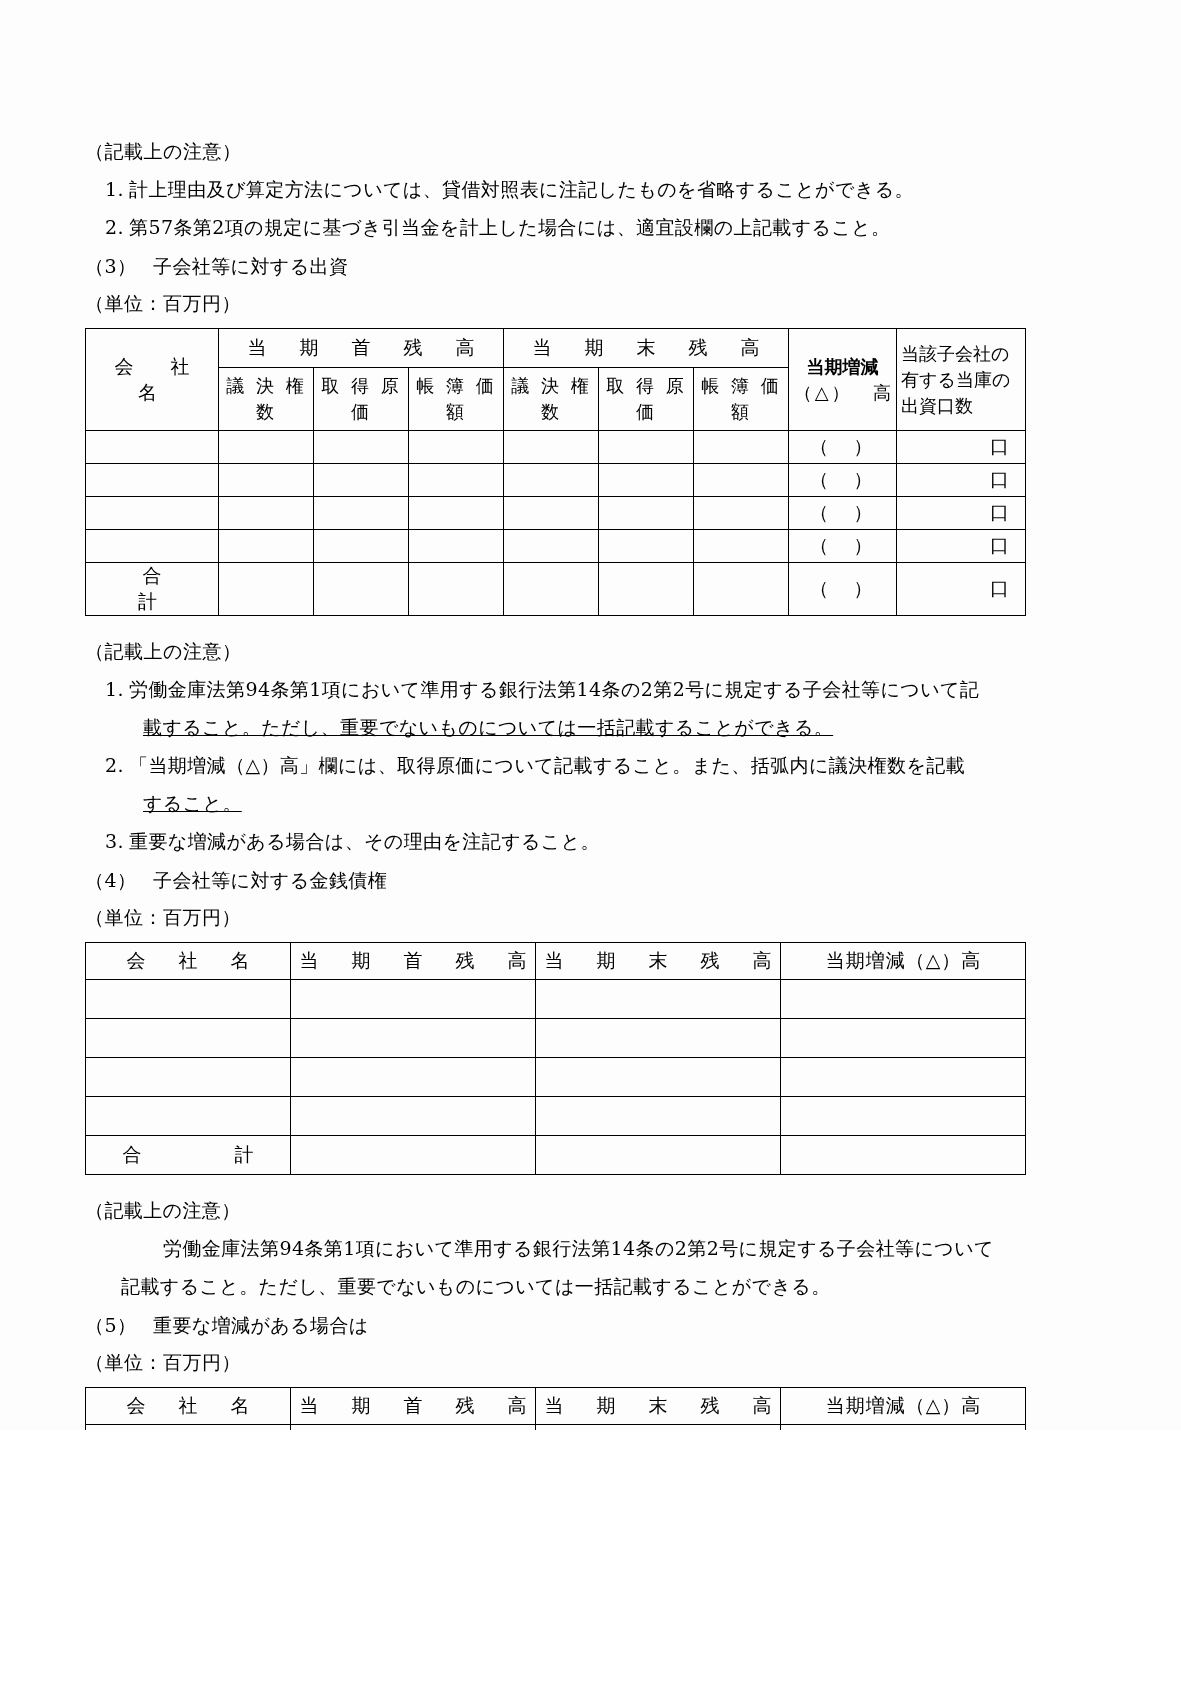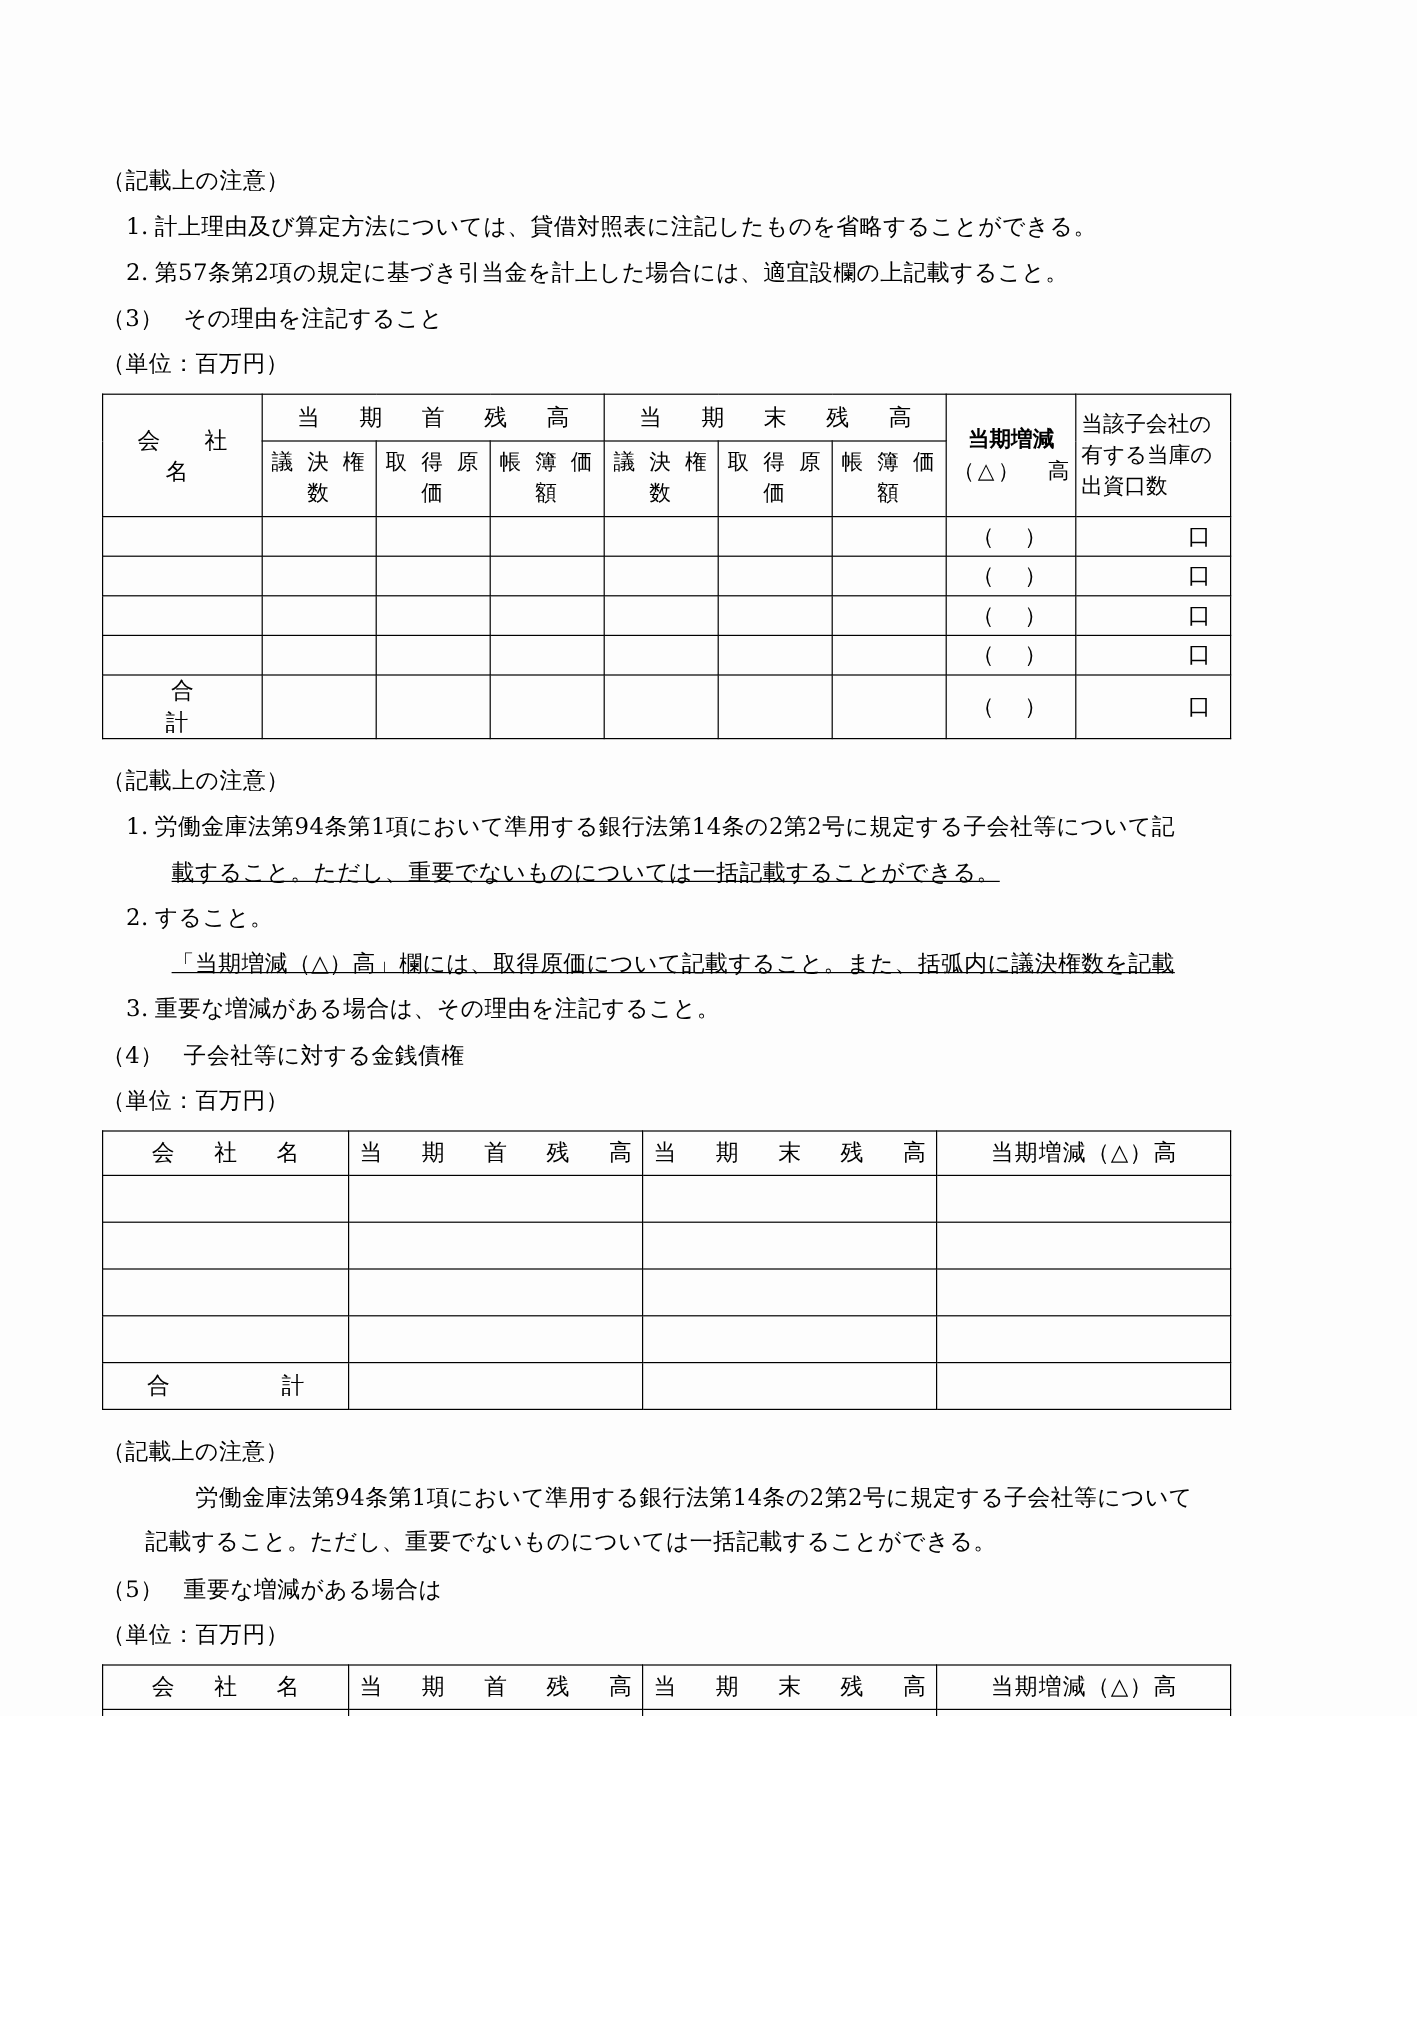--- a/index.html
+++ b/index.html
@@ -63,21 +63,21 @@
   .note-plain {
     font-size: 19px;
     line-height: 38px;
     letter-spacing: 0.4px;
   }
   .note-plain .ln {
     display: block;
     white-space: nowrap;
   }
   .note-plain .ln.indent1 { padding-left: 78px; }
-  .note-plain .ln.indent2 { padding-left: 36px; font-family: Liberation Mono, monospace; }
+  .note-plain .ln.indent2 { padding-left: 36px; }
 
   .section-head {
     display: flex;
     font-size: 19px;
     line-height: 40px;
     letter-spacing: 0.4px;
     white-space: nowrap;
   }
   .section-head .sec-num {
     flex: 0 0 auto;
@@ -214,21 +214,21 @@
       <div class="note-item">
         <span class="num">2.</span>
         <span class="body">
           <span class="ln">第57条第2項の規定に基づき引当金を計上した場合には、適宜設欄の上記載すること。</span>
         </span>
       </div>
     </div>
 
     <div class="section-head">
       <span class="sec-num">（3）</span>
-      <span class="sec-label">その理由を注記すること</span>
+      <span class="sec-label">子会社等に対する出資</span>
     </div>
     <div class="unit-line">（単位：百万円）</div>
     <div class="gap-s"></div>
 
     <table class="form">
       <colgroup>
         <col style="width:133px">
         <col style="width:95px">
         <col style="width:95px">
         <col style="width:95px">
@@ -346,22 +346,22 @@
       <div class="note-item hang">
         <span class="num">1.</span>
         <span class="body">
           <span class="ln">労働金庫法第94条第1項において準用する銀行法第14条の2第2号に規定する子会社等について記</span>
           <span class="ln">載すること。ただし、重要でないものについては一括記載することができる。</span>
         </span>
       </div>
       <div class="note-item hang">
         <span class="num">2.</span>
         <span class="body">
+          <span class="ln">「当期増減（△）高」欄には、取得原価について記載すること。また、括弧内に議決権数を記載</span>
           <span class="ln">すること。</span>
-          <span class="ln">「当期増減（△）高」欄には、取得原価について記載すること。また、括弧内に議決権数を記載</span>
         </span>
       </div>
       <div class="note-item">
         <span class="num">3.</span>
         <span class="body">
           <span class="ln">重要な増減がある場合は、その理由を注記すること。</span>
         </span>
       </div>
     </div>
 

